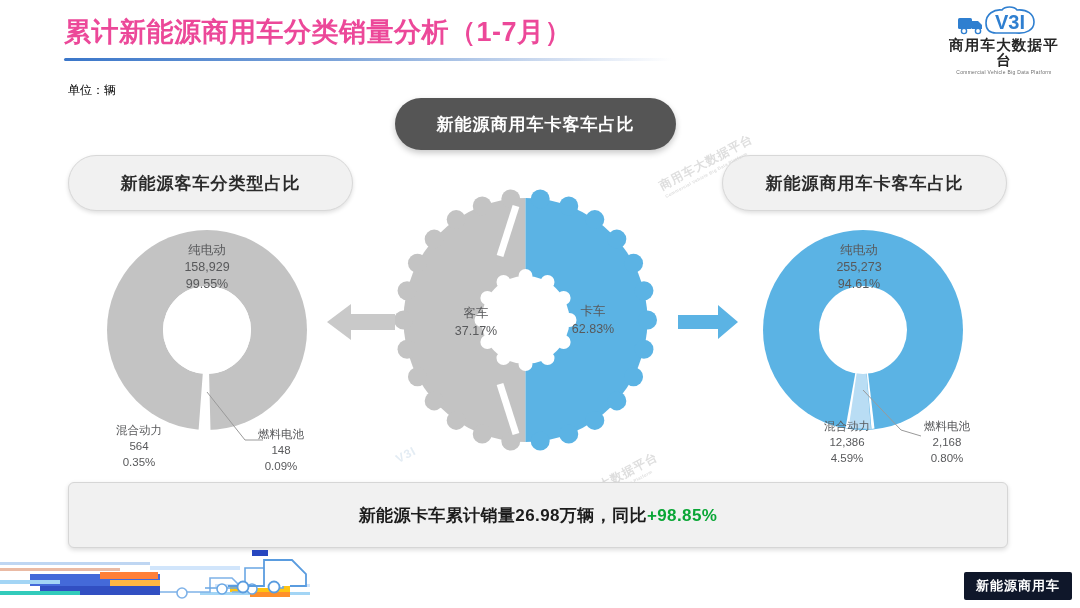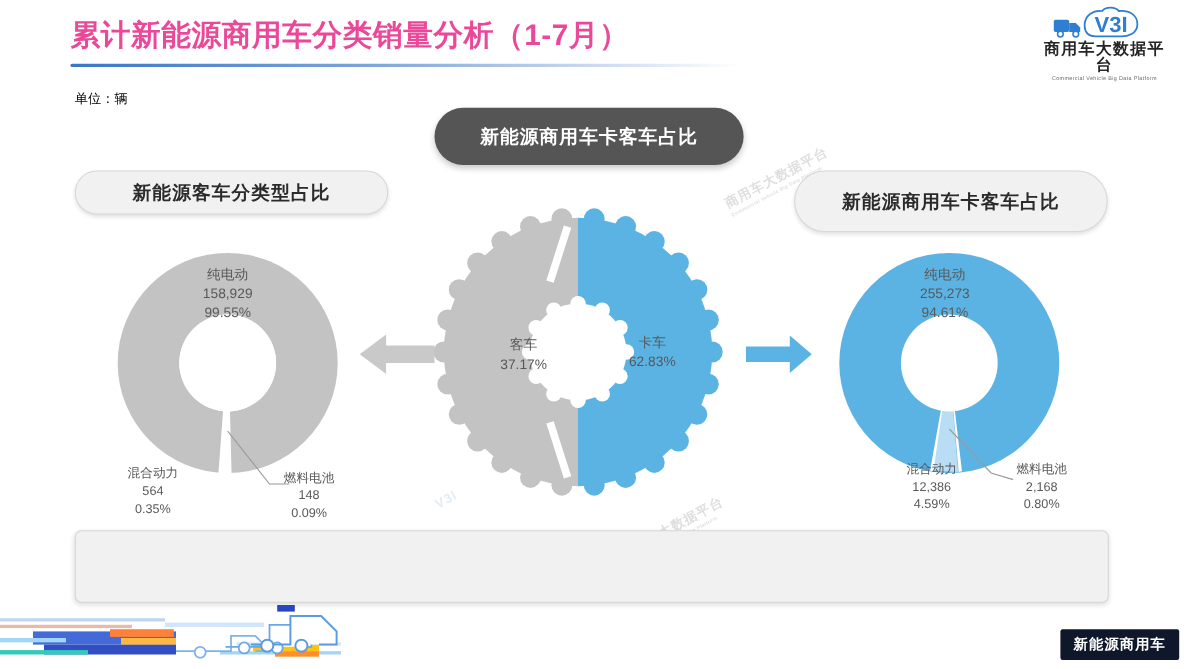--- a/index.html
+++ b/index.html
@@ -46,21 +46,21 @@
     background:#f1f1f1;border:1px solid #d8d8d8;
     color:#2b2b2b;font-size:17px;font-weight:bold;letter-spacing:1px;
     box-shadow:0 2px 4px rgba(0,0,0,.13);
   }
   .pill-dark{
     background:#555555;color:#ffffff;
     font-size:17px;font-weight:bold;letter-spacing:1px;
     box-shadow:0 3px 6px rgba(0,0,0,.22);
   }
   #pill-center{left:395px;top:98px;width:281px;height:52px;}
-  #pill-left{left:68px;top:155px;width:285px;height:40px;}
+  #pill-left{left:68px;top:155px;width:285px;height:56px;}
   #pill-right{left:722px;top:155px;width:285px;height:56px;}
 
   
   .chart{position:absolute;}
   #chart-bus{left:95px;top:222px;width:260px;height:255px;}
   #chart-truck{left:735px;top:222px;width:260px;height:255px;}
   #chart-center{left:388px;top:160px;width:275px;height:320px;}
 
   .chart svg{display:block;overflow:visible;}
 
@@ -343,20 +343,23 @@
     <path d="M70 14 L26 14 L26 4 L2 22 L26 40 L26 30 L70 30 Z" fill="#c9c9c9"></path>
   </svg>
 </div>
 <div class="arrow" id="arrow-right">
   <svg width="62" height="40" viewBox="0 0 62 40">
     <path d="M0 13 L40 13 L40 3 L60 20 L40 37 L40 27 L0 27 Z" fill="#5bb3e4"></path>
   </svg>
 </div>
 
 <div class="summary">
+  <div class="summary-line">
+    <span>新能源卡车累计销量26.98万辆，同比</span><span class="pos">+98.85%</span>
+  </div>
 </div>
 
 <div class="footer-art">
   <svg width="420" height="72" viewBox="0 0 420 72">
     <g opacity=".95">
       <rect x="0" y="26" width="150" height="3" fill="#bcd4f2"></rect>
       <rect x="0" y="32" width="120" height="3" fill="#e9b7a0"></rect>
       <rect x="30" y="38" width="130" height="12" fill="#3b63d8"></rect>
       <rect x="40" y="50" width="120" height="9" fill="#2746bf"></rect>
       <rect x="0" y="44" width="60" height="4" fill="#9fd3f5"></rect>

